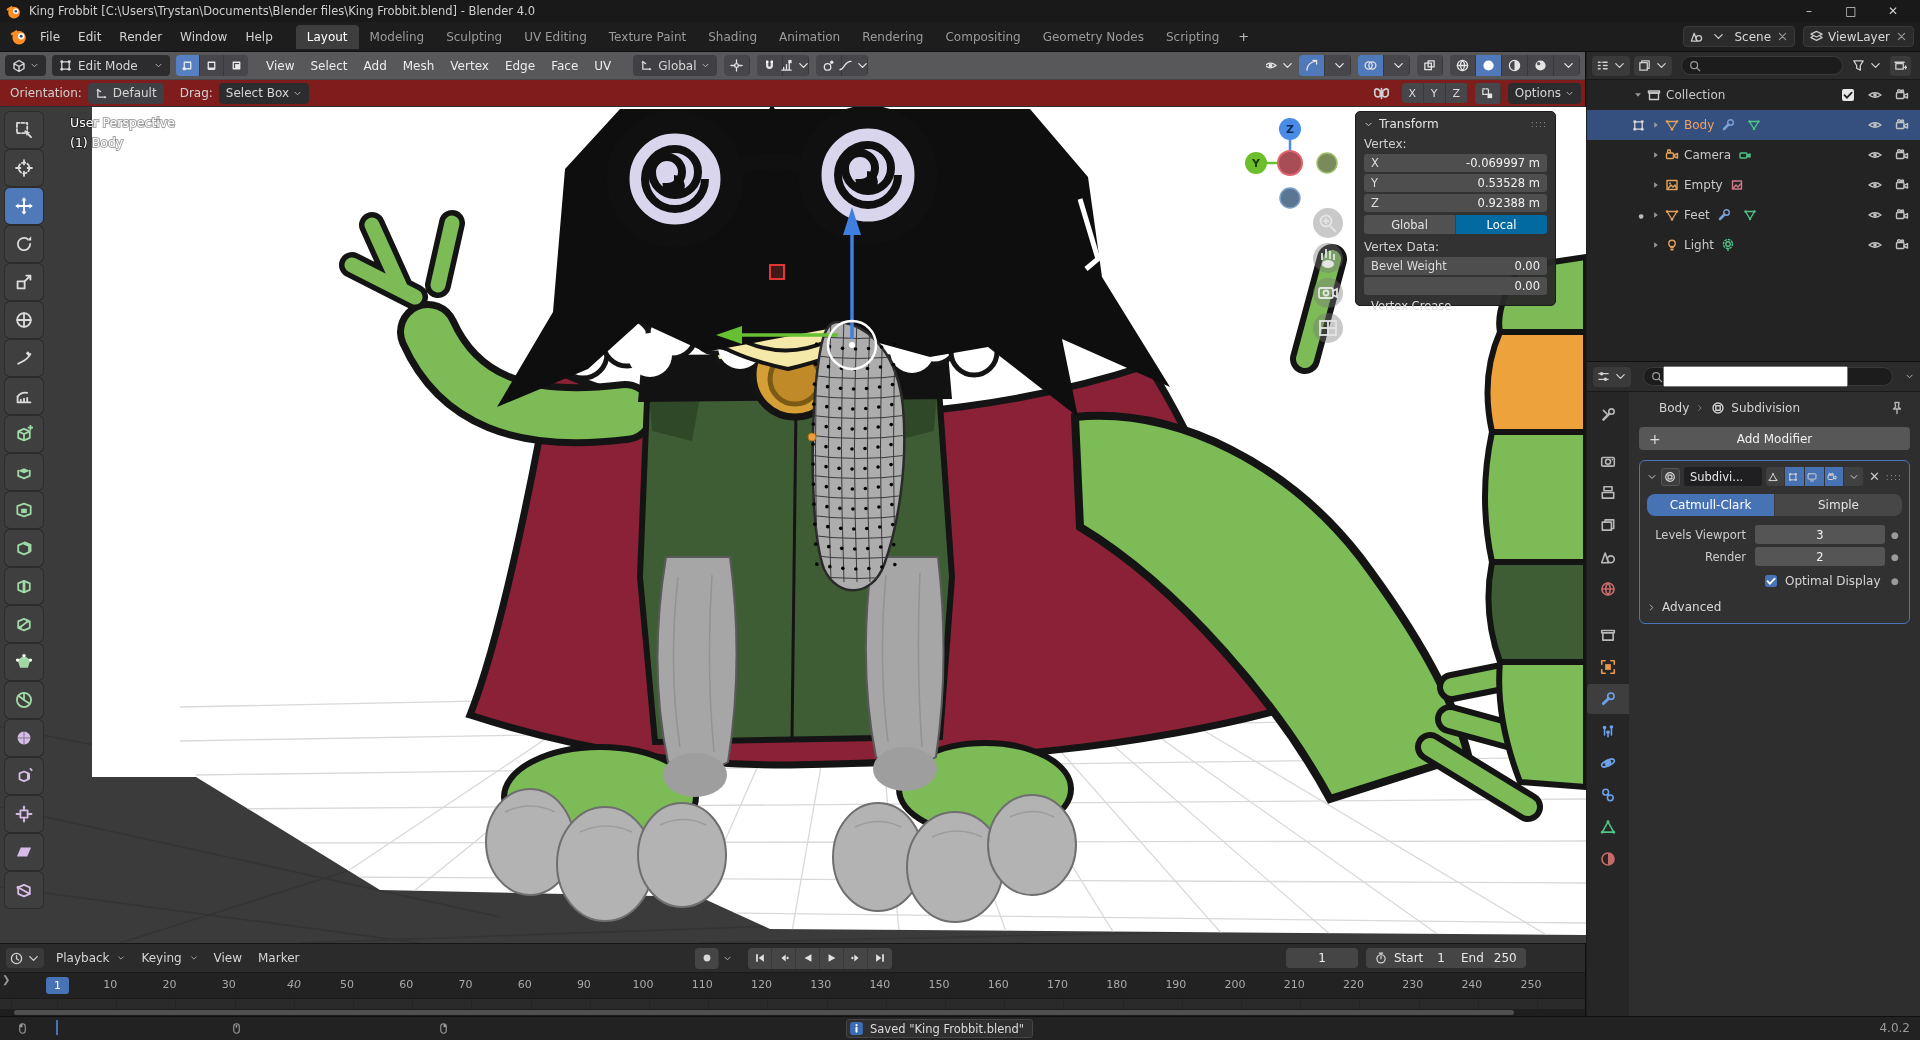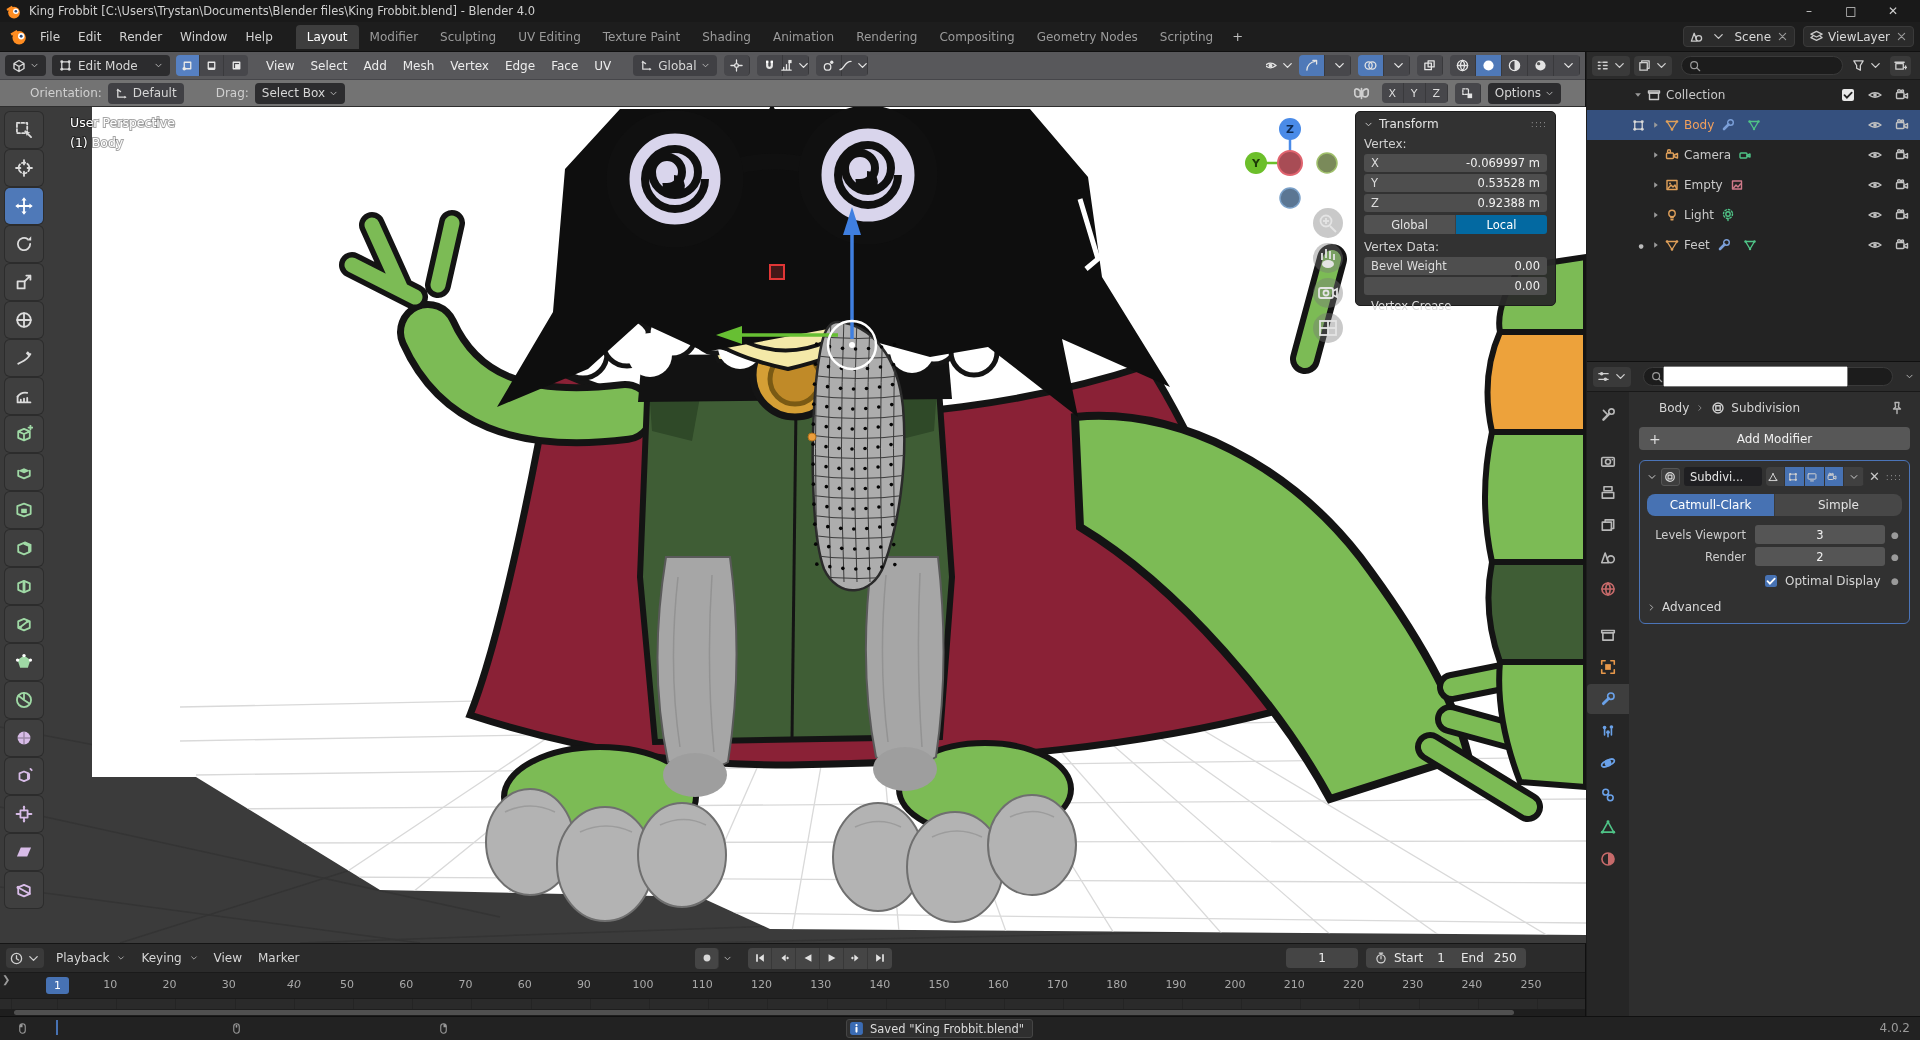--- a/index.html
+++ b/index.html
@@ -30,22 +30,22 @@
   .tb-widget .ic.sm{width:11px;height:11px;margin:0 0 0 6px;color:#9a9a9a;}
   
   .chev{width:9px;height:9px;color:#bbb;margin-left:4px;}
   .btn-dark{background:#2c2c2e;border-radius:4px;height:21px;display:flex;align-items:center;padding:0 7px;}
   .btn-mid{background:#404044;border-radius:4px;height:21px;display:flex;align-items:center;padding:0 7px;}
   
   #viewport{left:0;top:52px;width:1586px;height:891px;background:#3b3b3b;border-right:1px solid #101010;}
   #vp-header{left:0;top:0;width:100%;height:28px;background:#58585b;display:flex;align-items:center;
              padding:0 5px;border-bottom:1px solid #46464a;}
   #vp-header .menu{padding:4px 8px;color:#ececec;}
-  #vp-tools{left:0;top:28px;width:100%;height:27px;background:#737373;display:flex;align-items:center;
-            padding:0 24px;border-bottom:1px solid #2e2e2e;}
+  #vp-tools{left:0;top:28px;width:100%;height:27px;background:#7f1d1d;display:flex;align-items:center;
+            padding:0 4px;border-bottom:1px solid #2e2e2e;}
   #vp-tools .lbl{color:#d0d0d0;margin:0 6px;}
   .mode-trio{display:flex;margin-left:6px;}
   .mode-trio .mbtn{width:24px;height:21px;background:#47474b;display:flex;align-items:center;justify-content:center;border-right:1px solid #3a3a3d;}
   .mode-trio .mbtn:first-child{border-radius:4px 0 0 4px;}
   .mode-trio .mbtn:last-child{border-radius:0 4px 4px 0;border-right:none;}
   .mode-trio .mbtn.on{background:#5680c2;}
   .mode-trio .ic{width:13px;height:13px;color:#e8e8e8;}
   .hdr-btn{width:26px;height:21px;background:#47474b;display:flex;align-items:center;justify-content:center;border-right:1px solid #39393c;}
   .hdr-btn.on{background:#4f79b8;}
   .hdr-btn .ic{width:13px;height:13px;color:#e4e4e4;}
@@ -193,21 +193,21 @@
       </span>
     <div id="topbar-menus" class="row">
         <span class="menu">File</span>
         <span class="menu">Edit</span>
         <span class="menu">Render</span>
         <span class="menu">Window</span>
         <span class="menu">Help</span>
       </div>
     <div id="tabs">
         <span class="tab active">Layout</span>
-        <span class="tab">Modifier</span>
+        <span class="tab">Modeling</span>
         <span class="tab">Sculpting</span>
         <span class="tab">UV Editing</span>
         <span class="tab">Texture Paint</span>
         <span class="tab">Shading</span>
         <span class="tab">Animation</span>
         <span class="tab">Rendering</span>
         <span class="tab">Compositing</span>
         <span class="tab">Geometry Nodes</span>
         <span class="tab">Scripting</span>
         <span class="tab add">+</span>
@@ -494,21 +494,21 @@
       <div class="btn-mid">
         <span class="ic" style="width:13px;height:13px;color:#d8d8d8;margin-right:5px">
             <svg viewBox="0 0 14 14">
               <path d="M3,11 3,3 M3,11 11,11 M3,3 6,5" stroke="currentColor" fill="none" stroke-width="1.4" stroke-linecap="round" stroke-linejoin="round"></path>
               <path d="M3,1.5 4.5,4h-3Z" fill="currentColor" stroke="none"></path>
               <path d="M12.5,11 10,9.5v3Z" fill="currentColor" stroke="none"></path>
             </svg>
           </span>
         <span>Default</span>
       </div>
-      <span class="lbl" style="margin-left:32px">Drag:</span>
+      <span class="lbl" style="margin-left:16px">Drag:</span>
       <div class="btn-dark">
         <span>Select Box</span>
         <span class="ic chev">
             <svg viewBox="0 0 14 14">
               <path d="M3,5l4,4 4,-4" stroke="currentColor" fill="none" stroke-width="1.4" stroke-linecap="round" stroke-linejoin="round"></path>
             </svg>
           </span>
       </div>
       <div style="margin-left:auto" class="row">
         <span class="ic" style="width:17px;height:17px;color:#cfcfcf;margin-right:5px">
@@ -1291,86 +1291,86 @@
           <span class="ic vis">
             <svg viewBox="0 0 14 14">
               <rect x="1.5" y="4.5" width="7.5" height="6" rx="1" stroke="currentColor" fill="none" stroke-width="1.4" stroke-linecap="round" stroke-linejoin="round"></rect>
               <path d="M9,7.5 12.5,5.5v4.5L9,8.5" stroke="currentColor" fill="none" stroke-width="1.4" stroke-linecap="round" stroke-linejoin="round"></path>
               <circle cx="4" cy="3" r="1.4" stroke="currentColor" fill="none" stroke-width="1.4" stroke-linecap="round" stroke-linejoin="round"></circle>
               <circle cx="7.5" cy="3" r="1.1" stroke="currentColor" fill="none" stroke-width="1.4" stroke-linecap="round" stroke-linejoin="round"></circle>
             </svg>
           </span>
         </div>
         <div class="ol-row" style="padding-left: 44px;">
-          <span class="gutter"></span>
+          <span class="gutter">
+            <span style="font-size: 6px; color: rgb(187, 187, 187);">●</span>
+          </span>
           <span class="ic caret">
             <svg viewBox="0 0 14 14">
               <path d="M4.5,3l5,4 -5,4Z" fill="currentColor" stroke="none"></path>
             </svg>
           </span>
           <span class="ic obj-ic">
             <svg viewBox="0 0 14 14">
-              <circle cx="7" cy="5.5" r="3.2" stroke="currentColor" fill="none" stroke-width="1.4" stroke-linecap="round" stroke-linejoin="round"></circle>
-              <path d="M5.7,9.7h2.6M6,11.7h2" stroke="currentColor" fill="none" stroke-width="1.4" stroke-linecap="round" stroke-linejoin="round"></path>
-            </svg>
-          </span>
-          <span>Light</span>
+              <path d="M2,3.5h10L7,11.5Z" stroke="currentColor" fill="none" stroke-width="1.4" stroke-linecap="round" stroke-linejoin="round"></path>
+              <circle cx="2" cy="3.5" r="1.3" fill="currentColor" stroke="none"></circle>
+              <circle cx="12" cy="3.5" r="1.3" fill="currentColor" stroke="none"></circle>
+              <circle cx="7" cy="11.5" r="1.3" fill="currentColor" stroke="none"></circle>
+            </svg>
+          </span>
+          <span>Feet</span>
+          <span class="ic" style="margin-left: 7px; color: rgb(123, 159, 216);">
+            <svg viewBox="0 0 14 14">
+              <circle cx="9.5" cy="4.5" r="2.8" stroke="currentColor" fill="none" stroke-width="1.4" stroke-linecap="round" stroke-linejoin="round"></circle>
+              <path d="M7.5,6.5 3,11" stroke="currentColor" stroke-width="2.6" stroke-linecap="round" fill="none"></path>
+            </svg>
+          </span>
           <span class="ic" style="margin-left: 7px; color: rgb(79, 196, 135);">
             <svg viewBox="0 0 14 14">
-              <circle cx="7" cy="6" r="2.2" stroke="currentColor" fill="none" stroke-width="1.4" stroke-linecap="round" stroke-linejoin="round"></circle>
-              <circle cx="7" cy="6" r="4.5" stroke="currentColor" fill="none" stroke-width="1.4" stroke-linecap="round" stroke-linejoin="round" stroke-dasharray="1.5 2"></circle>
-              <path d="M7,10.5v2" stroke="currentColor" fill="none" stroke-width="1.4" stroke-linecap="round" stroke-linejoin="round"></path>
+              <path d="M2.5,3.5h9L7,11Z" stroke="currentColor" fill="none" stroke-width="1.4" stroke-linecap="round" stroke-linejoin="round"></path>
+              <circle cx="2.5" cy="3.5" r="1.2" fill="currentColor" stroke="none"></circle>
+              <circle cx="11.5" cy="3.5" r="1.2" fill="currentColor" stroke="none"></circle>
+              <circle cx="7" cy="11" r="1.2" fill="currentColor" stroke="none"></circle>
             </svg>
           </span>
           <span class="spacer"></span>
           <span class="ic vis">
             <svg viewBox="0 0 14 14">
               <path d="M1,7 Q7,2.5 13,7 Q7,11.5 1,7Z" stroke="currentColor" fill="none" stroke-width="1.4" stroke-linecap="round" stroke-linejoin="round"></path>
               <circle cx="7" cy="7" r="1.8" fill="currentColor" stroke="none"></circle>
             </svg>
           </span>
           <span class="ic vis">
             <svg viewBox="0 0 14 14">
               <rect x="1.5" y="4.5" width="7.5" height="6" rx="1" stroke="currentColor" fill="none" stroke-width="1.4" stroke-linecap="round" stroke-linejoin="round"></rect>
               <path d="M9,7.5 12.5,5.5v4.5L9,8.5" stroke="currentColor" fill="none" stroke-width="1.4" stroke-linecap="round" stroke-linejoin="round"></path>
               <circle cx="4" cy="3" r="1.4" stroke="currentColor" fill="none" stroke-width="1.4" stroke-linecap="round" stroke-linejoin="round"></circle>
               <circle cx="7.5" cy="3" r="1.1" stroke="currentColor" fill="none" stroke-width="1.4" stroke-linecap="round" stroke-linejoin="round"></circle>
             </svg>
           </span>
         </div>
         <div class="ol-row" style="padding-left: 44px;">
-          <span class="gutter">
-            <span style="font-size: 6px; color: rgb(187, 187, 187);">●</span>
-          </span>
+          <span class="gutter"></span>
           <span class="ic caret">
             <svg viewBox="0 0 14 14">
               <path d="M4.5,3l5,4 -5,4Z" fill="currentColor" stroke="none"></path>
             </svg>
           </span>
           <span class="ic obj-ic">
             <svg viewBox="0 0 14 14">
-              <path d="M2,3.5h10L7,11.5Z" stroke="currentColor" fill="none" stroke-width="1.4" stroke-linecap="round" stroke-linejoin="round"></path>
-              <circle cx="2" cy="3.5" r="1.3" fill="currentColor" stroke="none"></circle>
-              <circle cx="12" cy="3.5" r="1.3" fill="currentColor" stroke="none"></circle>
-              <circle cx="7" cy="11.5" r="1.3" fill="currentColor" stroke="none"></circle>
-            </svg>
-          </span>
-          <span>Feet</span>
-          <span class="ic" style="margin-left: 7px; color: rgb(123, 159, 216);">
-            <svg viewBox="0 0 14 14">
-              <circle cx="9.5" cy="4.5" r="2.8" stroke="currentColor" fill="none" stroke-width="1.4" stroke-linecap="round" stroke-linejoin="round"></circle>
-              <path d="M7.5,6.5 3,11" stroke="currentColor" stroke-width="2.6" stroke-linecap="round" fill="none"></path>
-            </svg>
-          </span>
+              <circle cx="7" cy="5.5" r="3.2" stroke="currentColor" fill="none" stroke-width="1.4" stroke-linecap="round" stroke-linejoin="round"></circle>
+              <path d="M5.7,9.7h2.6M6,11.7h2" stroke="currentColor" fill="none" stroke-width="1.4" stroke-linecap="round" stroke-linejoin="round"></path>
+            </svg>
+          </span>
+          <span>Light</span>
           <span class="ic" style="margin-left: 7px; color: rgb(79, 196, 135);">
             <svg viewBox="0 0 14 14">
-              <path d="M2.5,3.5h9L7,11Z" stroke="currentColor" fill="none" stroke-width="1.4" stroke-linecap="round" stroke-linejoin="round"></path>
-              <circle cx="2.5" cy="3.5" r="1.2" fill="currentColor" stroke="none"></circle>
-              <circle cx="11.5" cy="3.5" r="1.2" fill="currentColor" stroke="none"></circle>
-              <circle cx="7" cy="11" r="1.2" fill="currentColor" stroke="none"></circle>
+              <circle cx="7" cy="6" r="2.2" stroke="currentColor" fill="none" stroke-width="1.4" stroke-linecap="round" stroke-linejoin="round"></circle>
+              <circle cx="7" cy="6" r="4.5" stroke="currentColor" fill="none" stroke-width="1.4" stroke-linecap="round" stroke-linejoin="round" stroke-dasharray="1.5 2"></circle>
+              <path d="M7,10.5v2" stroke="currentColor" fill="none" stroke-width="1.4" stroke-linecap="round" stroke-linejoin="round"></path>
             </svg>
           </span>
           <span class="spacer"></span>
           <span class="ic vis">
             <svg viewBox="0 0 14 14">
               <path d="M1,7 Q7,2.5 13,7 Q7,11.5 1,7Z" stroke="currentColor" fill="none" stroke-width="1.4" stroke-linecap="round" stroke-linejoin="round"></path>
               <circle cx="7" cy="7" r="1.8" fill="currentColor" stroke="none"></circle>
             </svg>
           </span>
           <span class="ic vis">

